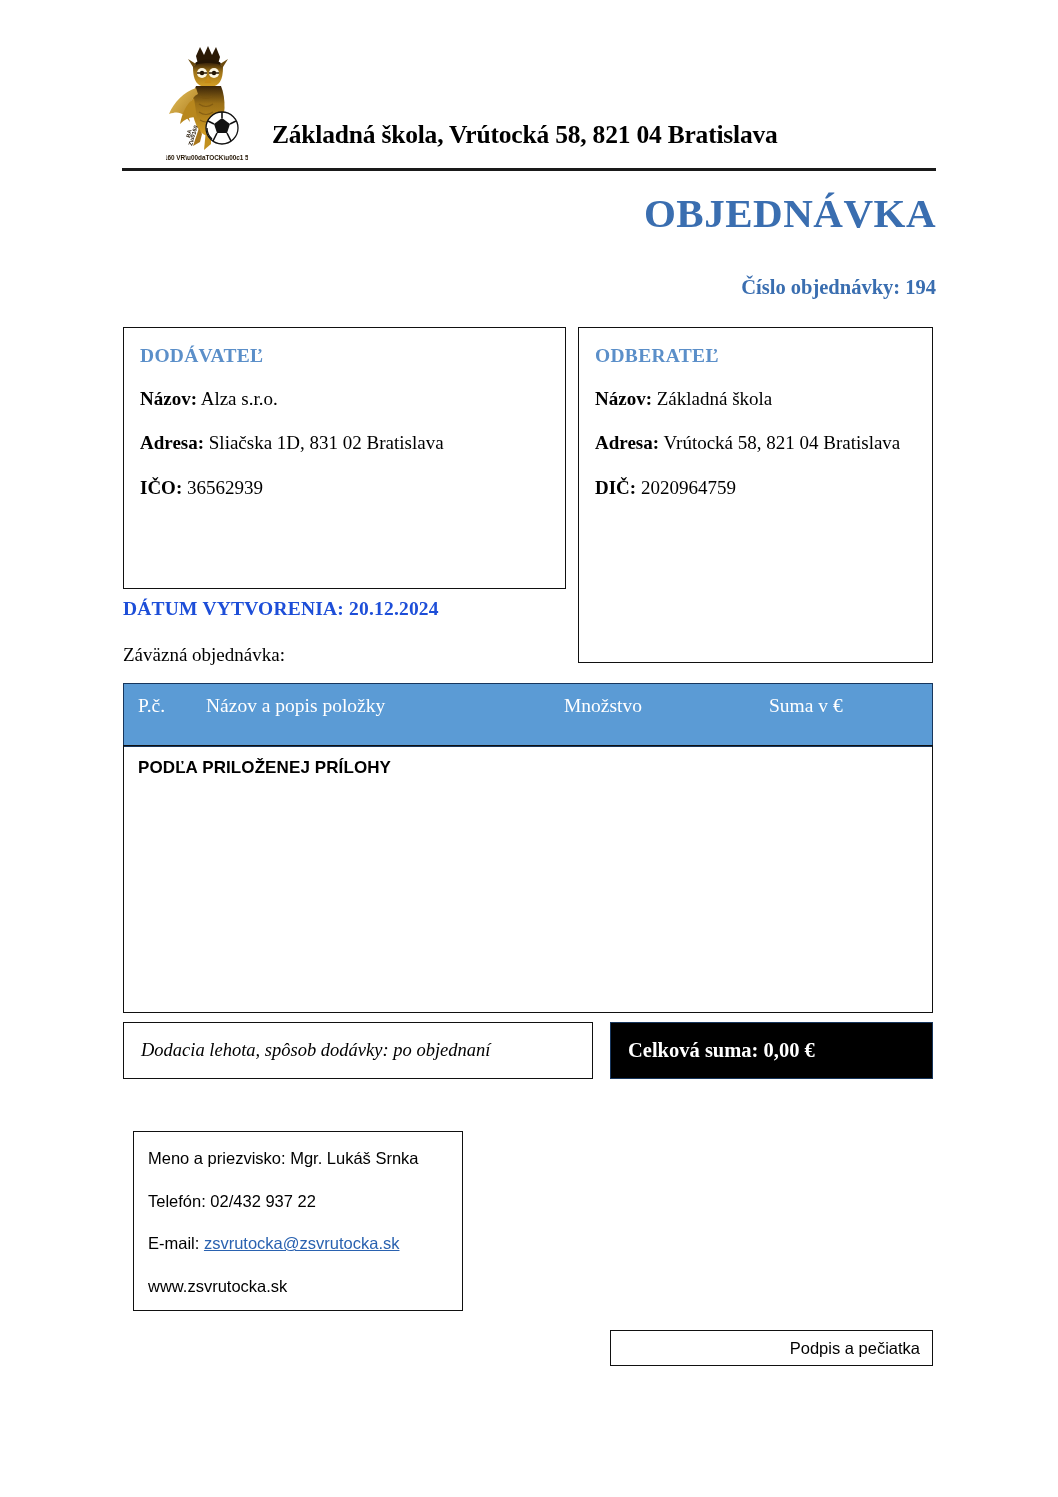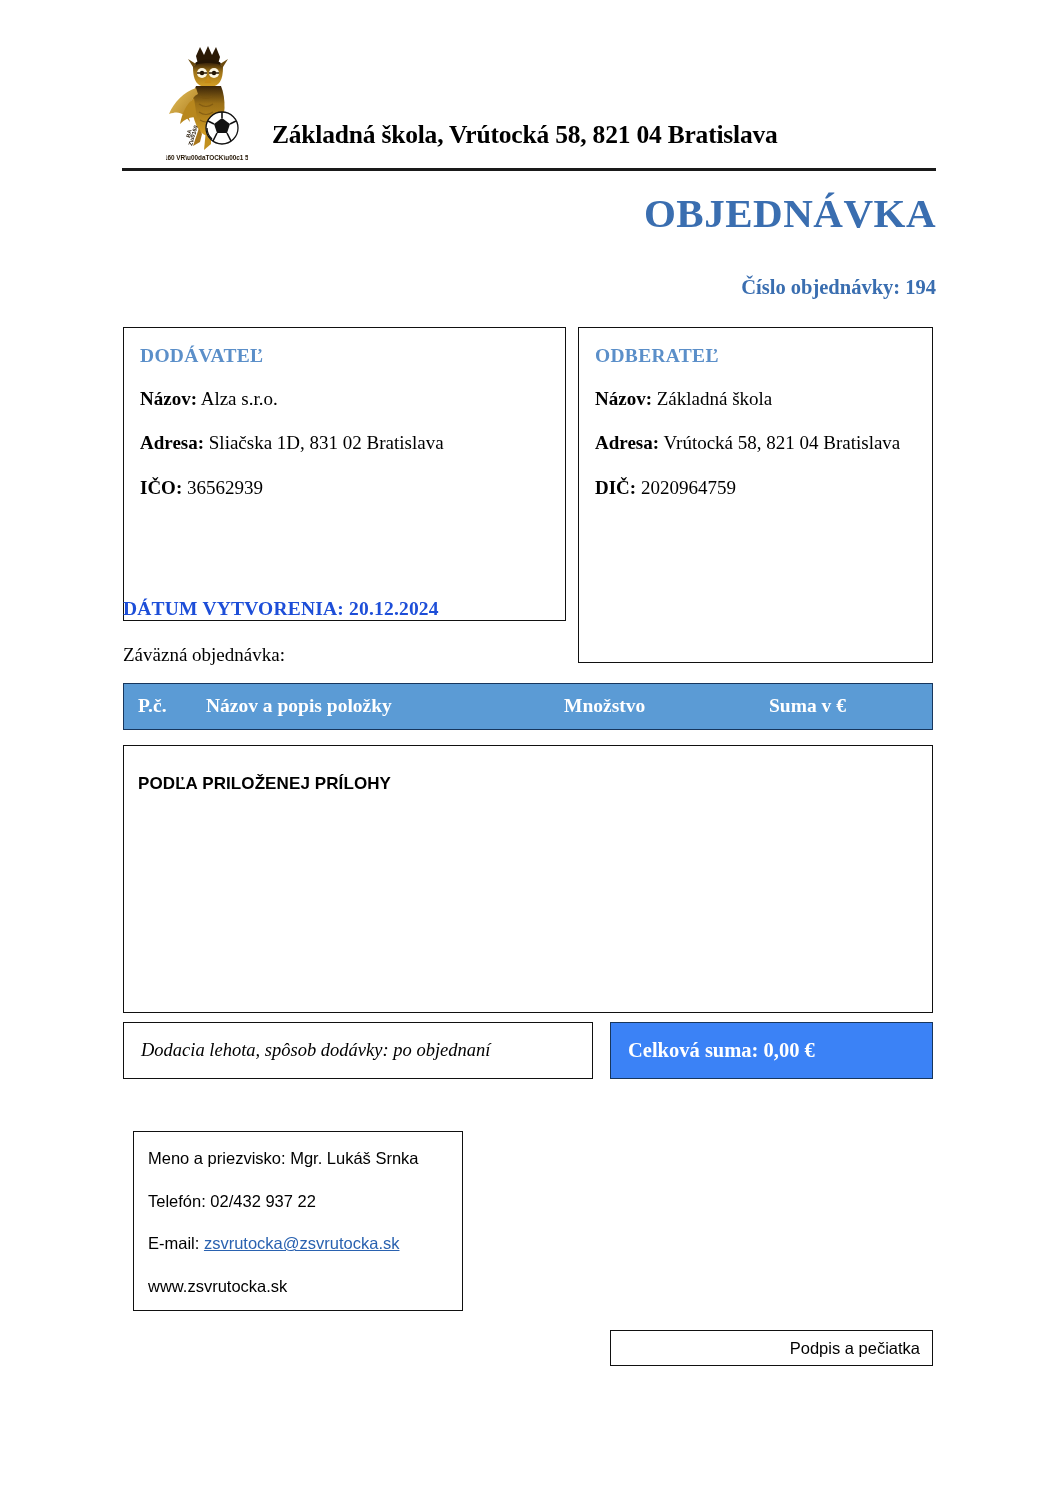--- a/index.html
+++ b/index.html
@@ -86,21 +86,21 @@
   }
 
   
   .party-box {
     position: absolute;
     top: 327px;
     border: 1.6px solid #111111;
     box-sizing: border-box;
     padding: 17px 16px 10px 16px;
   }
-  #supplier-box { left: 123px; width: 443px; height: 294px; }
+  #supplier-box { left: 123px; width: 443px; height: 262px; }
   #customer-box { left: 578px; width: 355px; height: 336px; }
 
   .party-heading {
     font-family: "Liberation Serif", "DejaVu Serif", serif;
     font-weight: bold;
     font-size: 19.5px;
     color: #5b8fc9;
     letter-spacing: 0.3px;
     margin: 0 0 20px 0;
   }
@@ -130,26 +130,25 @@
     font-family: "Liberation Serif", "DejaVu Serif", serif;
     font-size: 19px;
   }
 
   
   .table-head {
     position: absolute;
     left: 123px;
     top: 683px;
     width: 810px;
-    height: 47px;
+    height: 64px;
     background: #5b9bd5;
     border: 1.4px solid #17365d;
     box-sizing: border-box;
     color: #ffffff;
-    font-weight: bold;
   }
   .th {
     position: absolute;
     top: 11px;
     font-family: "Liberation Serif", "DejaVu Serif", serif;
     font-size: 19.5px;
     color: #ffffff;
     white-space: nowrap;
   }
   #th-num  { left: 14px; }
@@ -158,21 +157,21 @@
   #th-sum  { left: 645px; }
 
   .items-body {
     position: absolute;
     left: 123px;
     top: 745px;
     width: 810px;
     height: 268px;
     border: 1.6px solid #111111;
     box-sizing: border-box;
-    padding: 28px 14px;
+    padding: 12px 14px;
   }
   .item-text {
     font-family: "Liberation Sans", "DejaVu Sans", sans-serif;
     font-weight: bold;
     font-size: 17px;
     letter-spacing: 0.1px;
   }
 
   
   .delivery-box {
@@ -191,21 +190,21 @@
     font-family: "Liberation Serif", "DejaVu Serif", serif;
     font-style: italic;
     font-size: 18.5px;
   }
   .total-box {
     position: absolute;
     left: 610px;
     top: 1022px;
     width: 323px;
     height: 57px;
-    background: #3b82f6;
+    background: #000000;
     border: 1.4px solid #17365d;
     box-sizing: border-box;
     display: flex;
     align-items: center;
     padding-left: 17px;
   }
   .total-text {
     font-family: "Liberation Serif", "DejaVu Serif", serif;
     font-weight: bold;
     font-size: 20.5px;

